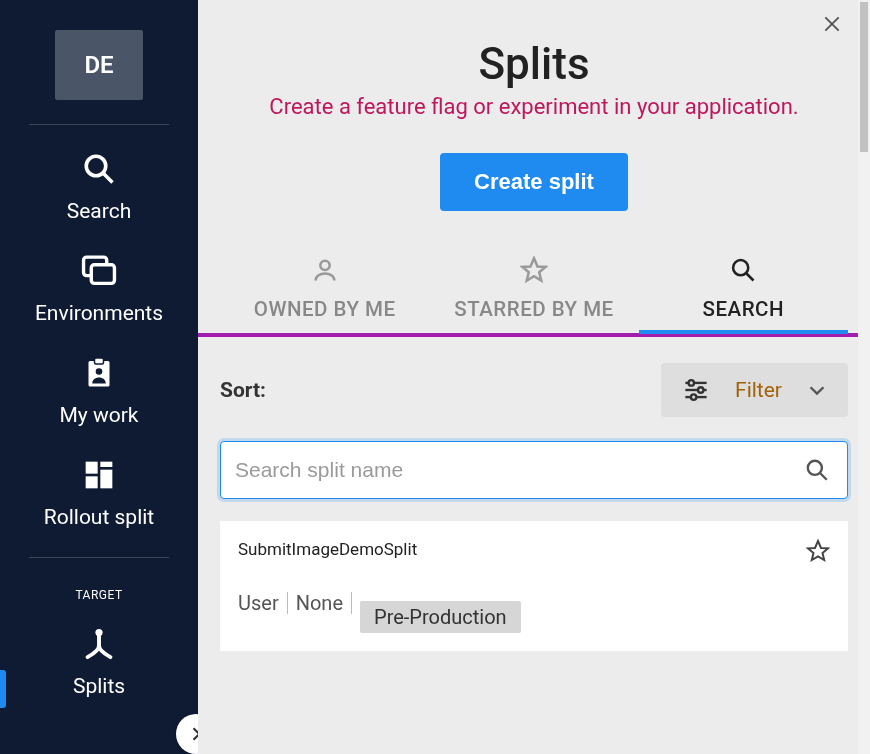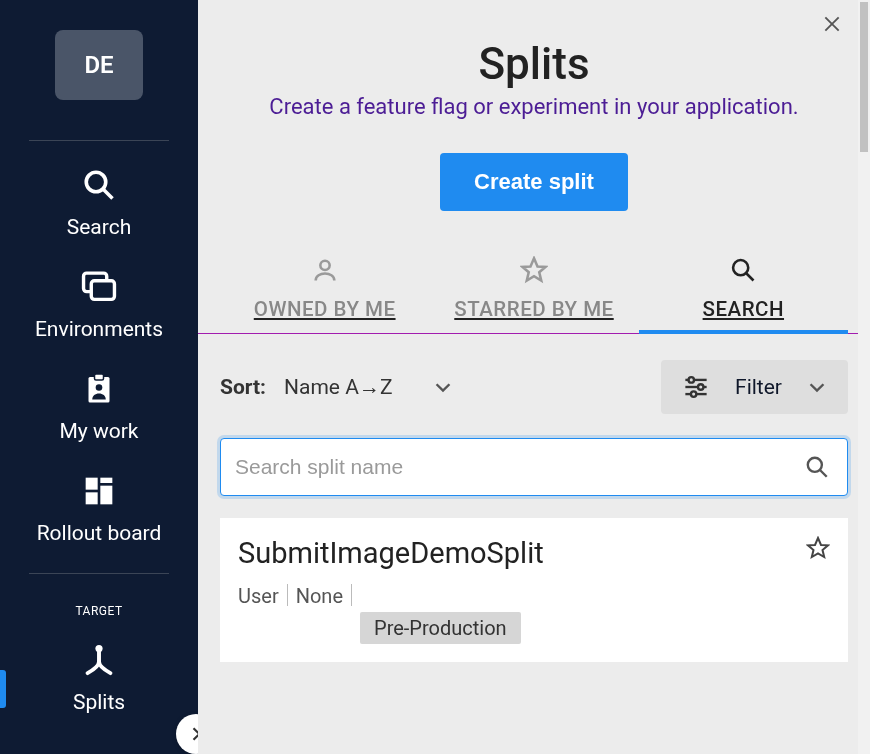--- a/index.html
+++ b/index.html
@@ -22,27 +22,27 @@
     flex-direction: column;
     align-items: center;
     padding-top: 30px;
     flex-shrink: 0;
     position: relative;
   }
   .avatar {
     width: 88px;
     height: 70px;
     background: #4a5568;
-    border-radius: 8px;
+    border-radius: 2px;
     display: flex;
     align-items: center;
     justify-content: center;
     font-size: 24px;
     font-weight: 600;
-    margin-bottom: 40px;
+    margin-bottom: 24px;
   }
   .divider {
     width: 140px;
     height: 1px;
     background: #3b4556;
     margin: 0 0 24px 0;
   }
   .nav-item {
     display: flex;
     flex-direction: column;
@@ -133,42 +133,41 @@
     padding-top: 38px;
   }
   .title {
     font-size: 44px;
     font-weight: 500;
     color: #222;
   }
   .subtitle {
     font-size: 22px;
     font-weight: 400;
-    color: #4c1d95;
+    color: #be185d;
     margin-top: 4px;
   }
   .cta-btn {
     margin: 34px auto 0 auto;
     display: block;
     background: #1f8bf0;
     color: #fff;
     border: none;
     border-radius: 4px;
     font-size: 22px;
     font-weight: 700;
     padding: 16px 34px;
     cursor: pointer;
   }
 
   .tabs {
     display: flex;
     margin-top: 44px;
-    border-bottom: 1px solid #a21caf;
+    border-bottom: 4px solid #a21caf;
     padding: 0 22px 0 22px;
-    text-decoration: underline;
   }
   .tab {
     flex: 1;
     display: flex;
     flex-direction: column;
     align-items: center;
     gap: 12px;
     padding-bottom: 12px;
     cursor: pointer;
     color: #888;
@@ -220,21 +219,21 @@
     cursor: pointer;
   }
   .filter-btn {
     background: #dedede;
     border-radius: 4px;
     display: flex;
     align-items: center;
     gap: 24px;
     padding: 14px 20px;
     font-size: 21px;
-    color: #0f172a;
+    color: #a16207;
     cursor: pointer;
   }
 
   .search-wrap {
     margin: 24px 22px 0 22px;
     position: relative;
   }
   .search-input {
     width: 100%;
     font-size: 21px;
@@ -255,26 +254,27 @@
     color: #555;
   }
 
   .result-card {
     margin: 22px 22px 0 22px;
     background: #fff;
     padding: 18px 18px 18px 18px;
     position: relative;
   }
   .result-title {
-    font-size: 29px;
+    font-size: 17px;
     font-weight: 400;
     color: #222;
   }
   .result-meta {
     display: flex;
+    align-items: center;
     gap: 8px;
     margin-top: 14px;
     font-size: 20px;
     color: #555;
   }
   .meta-sep {
     width: 1px;
     height: 22px;
     background: #bbb;
   }
@@ -337,21 +337,21 @@
 
   <div class="nav-item">
     <span class="nav-icon">
       <svg width="32" height="32" viewBox="0 0 24 24" fill="white">
         <rect x="2" y="2" width="9" height="9"></rect>
           <rect x="13" y="2" width="9" height="4"></rect>
         <rect x="13" y="8" width="9" height="14"></rect>
           <rect x="2" y="13" width="9" height="9"></rect>
       </svg>
     </span>
-    <span class="nav-label">Rollout board</span>
+    <span class="nav-label">Rollout split</span>
   </div>
 
   <div class="divider"></div>
   <div class="section-header">TARGET</div>
 
   <div class="nav-item" style="margin-bottom:10px;">
     <span class="nav-icon">
       <svg width="40" height="36" viewBox="0 0 24 22" fill="none" stroke="white" stroke-width="2.4" stroke-linecap="round">
         <circle cx="12" cy="4" r="2.2" fill="white" stroke="none"></circle>
         <path d="M12 6 L12 12"></path>
@@ -418,28 +418,20 @@
             <line x1="15" y1="15" x2="21" y2="21"></line>
         </svg>
       </span>
       <span>SEARCH</span>
     </div>
   </div>
 
   <div class="controls">
     <div class="sort-group">
       <span class="sort-label">Sort:</span>
-      <div class="sort-value">
-        <span>Name A→Z</span>
-        <span>
-          <svg width="22" height="22" viewBox="0 0 24 24" fill="none" stroke="#555" stroke-width="2.6">
-              <polyline points="5 9 12 16 19 9"></polyline>
-            </svg>
-        </span>
-      </div>
     </div>
     <div class="filter-btn">
       <span>
         <svg width="30" height="26" viewBox="0 0 24 22" fill="none" stroke="#333" stroke-width="2">
           <line x1="3" y1="5" x2="21" y2="5"></line>
             <circle cx="8" cy="5" r="2.3" fill="#dedede"></circle>
           <line x1="3" y1="11" x2="21" y2="11"></line>
             <circle cx="16" cy="11" r="2.3" fill="#dedede"></circle>
           <line x1="3" y1="17" x2="21" y2="17"></line>
             <circle cx="10" cy="17" r="2.3" fill="#dedede"></circle>

